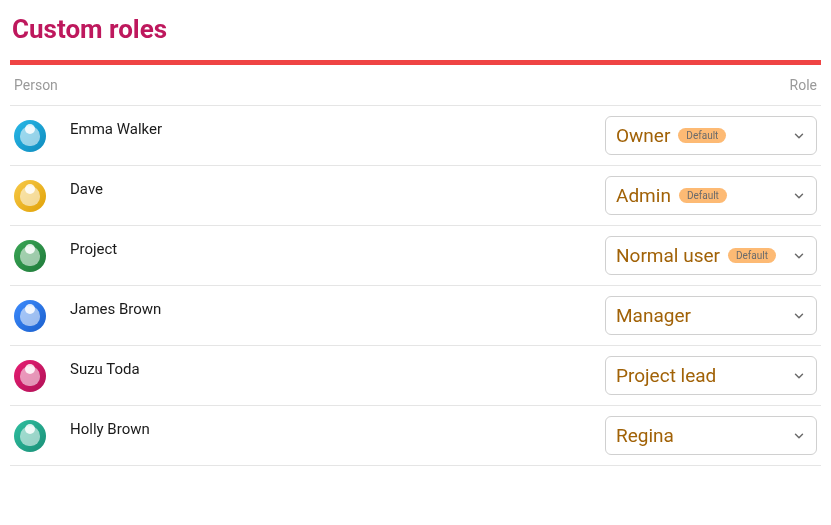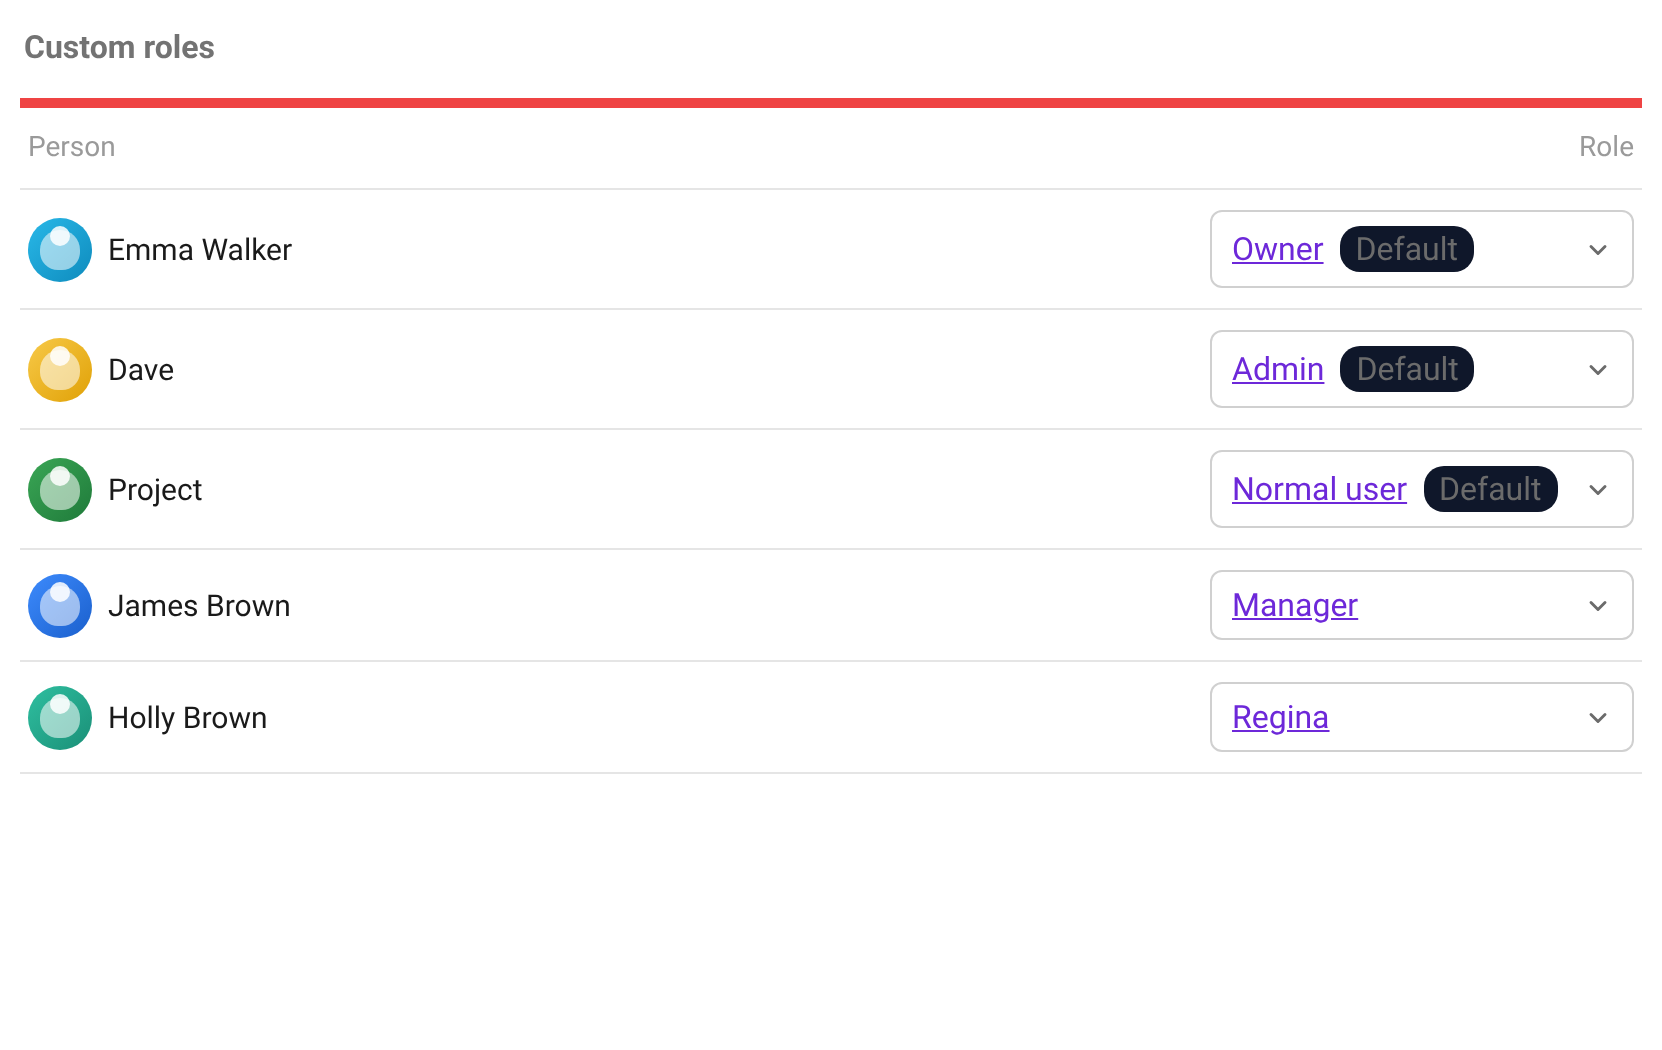--- a/index.html
+++ b/index.html
@@ -10,23 +10,23 @@
     body {
       font-family: -apple-system, BlinkMacSystemFont, "Segoe UI", Roboto, Helvetica, Arial, sans-serif;
       background: #ffffff;
       width: 831px;
       color: #1a1a1a;
     }
     .container {
       padding: 14px 10px 0 10px;
     }
     .page-title {
-      font-size: 16px;
+      font-size: 26px;
       font-weight: 700;
-      color: #737373;
+      color: #be185d;
       padding: 0 2px 16px 2px;
     }
     .header-row {
       display: flex;
       justify-content: space-between;
       align-items: center;
       padding: 12px 4px;
       border-top: 5px solid #ef4444;
       border-bottom: 1px solid #e5e5e5;
     }
@@ -37,22 +37,22 @@
     .row {
       display: flex;
       justify-content: space-between;
       align-items: center;
       border-bottom: 1px solid #e5e5e5;
       padding: 10px 4px;
       min-height: 54px;
     }
     .person {
       display: flex;
-      align-items: center;
-      gap: 8px;
+      align-items: flex-start;
+      gap: 24px;
     }
     .avatar {
       width: 32px;
       height: 32px;
       border-radius: 50%;
       flex-shrink: 0;
       position: relative;
       overflow: hidden;
     }
     .avatar-inner {
@@ -90,28 +90,27 @@
       width: 212px;
       background: #fff;
       cursor: pointer;
     }
     .role-content {
       display: flex;
       align-items: center;
       gap: 8px;
     }
     .role-label {
-      font-size: 16px;
-      color: #6d28d9;
-      text-decoration: underline;
+      font-size: 19px;
+      color: #a16207;
     }
     .default-badge {
-      font-size: 16px;
+      font-size: 10px;
       color: #6b6b6b;
-      background: #0f172a;
+      background: #fdba74;
       border-radius: 10px;
       padding: 2px 8px;
     }
     .chevron {
       color: #6b6b6b;
       display: flex;
       align-items: center;
     }
     .chevron svg {
       width: 14px;
@@ -200,20 +199,38 @@
           </div>
           <span class="chevron">
             <svg viewBox="0 0 24 24" fill="none" stroke="currentColor" stroke-width="2.5" stroke-linecap="round" stroke-linejoin="round">
               <polyline points="6 9 12 15 18 9"></polyline>
             </svg>
           </span>
         </div>
       </div>
       <div class="row">
         <div class="person">
+          <div class="avatar" style="background: linear-gradient(135deg, rgb(231, 29, 115), rgb(176, 18, 86));">
+            <div class="avatar-inner"></div>
+          </div>
+          <span class="person-name">Suzu Toda</span>
+        </div>
+        <div class="role-select">
+          <div class="role-content">
+            <span class="role-label">Project lead</span>
+          </div>
+          <span class="chevron">
+            <svg viewBox="0 0 24 24" fill="none" stroke="currentColor" stroke-width="2.5" stroke-linecap="round" stroke-linejoin="round">
+              <polyline points="6 9 12 15 18 9"></polyline>
+            </svg>
+          </span>
+        </div>
+      </div>
+      <div class="row">
+        <div class="person">
           <div class="avatar" style="background: linear-gradient(135deg, rgb(47, 191, 160), rgb(26, 143, 119));">
             <div class="avatar-inner"></div>
           </div>
           <span class="person-name">Holly Brown</span>
         </div>
         <div class="role-select">
           <div class="role-content">
             <span class="role-label">Regina</span>
           </div>
           <span class="chevron">

